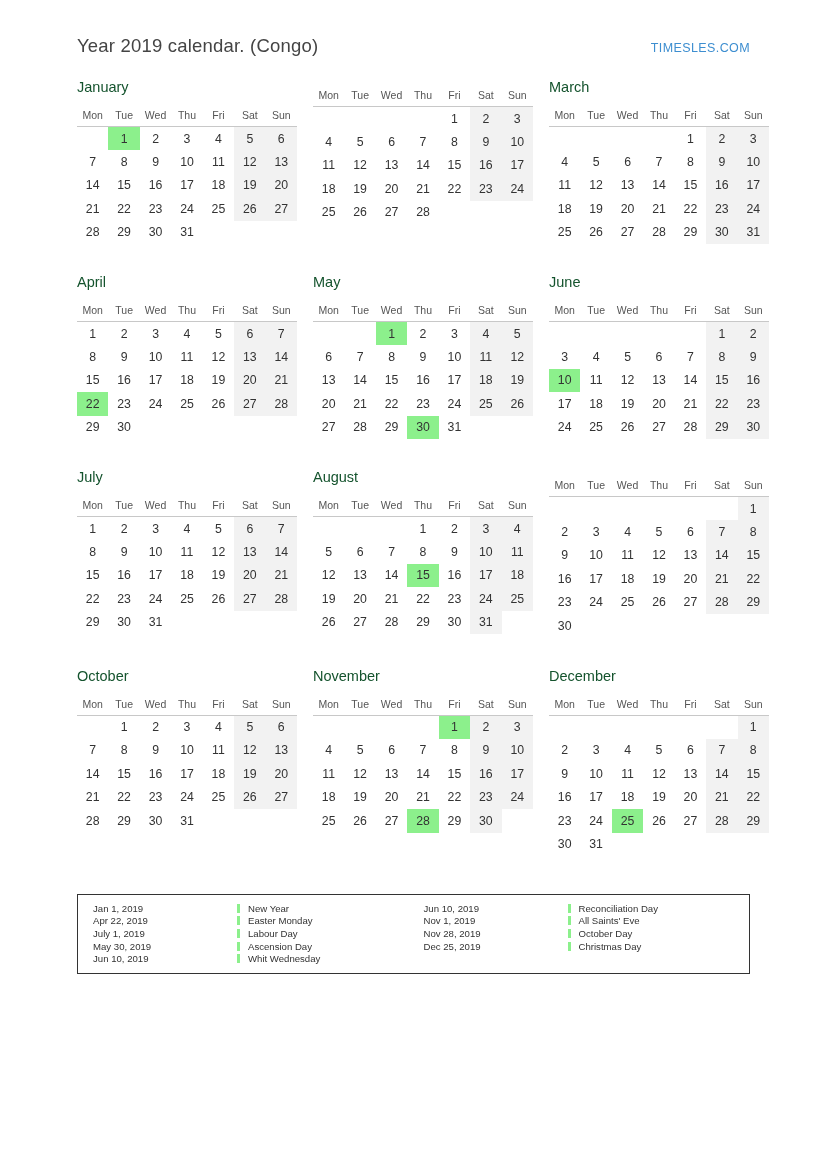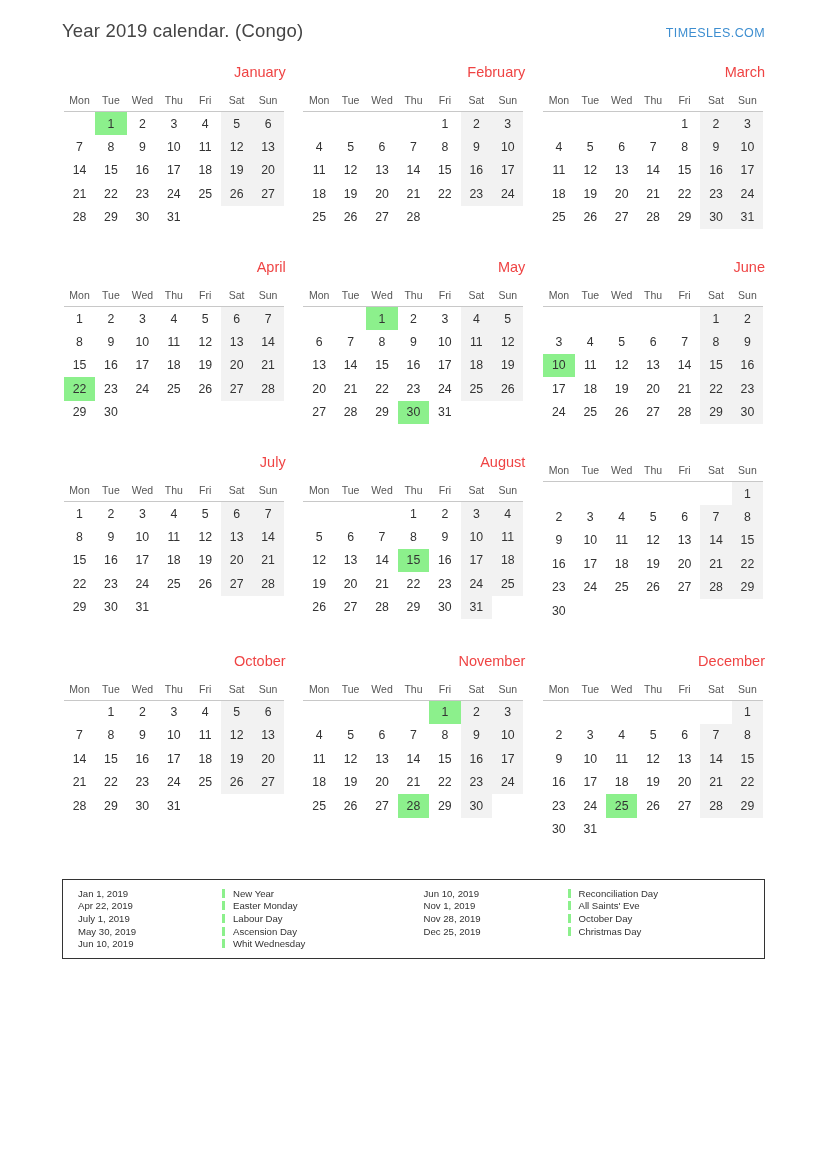--- a/index.html
+++ b/index.html
@@ -9,21 +9,21 @@
     background: #ffffff;
     font-family: "Liberation Sans", sans-serif;
   }
   body {
     width: 827px;
     height: 1169px;
     position: relative;
   }
   .page {
     width: 827px;
-    padding: 0;
+    padding: 15px;
     position: relative;
     border-radius: 20px;
   }
   
   .header {
     display: flex;
     align-items: baseline;
     justify-content: space-between;
     padding: 20px 62px 0 62px;
   }
@@ -46,22 +46,22 @@
     display: grid;
     grid-template-columns: repeat(3, 1fr);
     grid-auto-rows: auto;
     column-gap: 16px;
     row-gap: 0;
   }
   .month {
     padding-bottom: 22px;
   }
   .month-name {
-    text-align: right;
-    color: #ef4444;
+    text-align: left;
+    color: #14532d;
     font-size: 14.5px;
     margin-bottom: 10px;
     height: 18px;
   }
   table.cal {
     border-collapse: collapse;
     width: 220px;
     margin: 8px auto;
     table-layout: fixed;
   }
@@ -189,21 +189,20 @@
               <td class="">30</td>
               <td class="">31</td>
               <td class="empty">&nbsp;</td>
               <td class="empty">&nbsp;</td>
               <td class="empty">&nbsp;</td>
             </tr>
           </tbody>
         </table>
       </div>
       <div class="month">
-        <div class="month-name">February</div>
         <table class="cal">
           <thead>
             <tr>
               <th>Mon</th>
               <th>Tue</th>
               <th>Wed</th>
               <th>Thu</th>
               <th>Fri</th>
               <th>Sat</th>
               <th>Sun</th>

